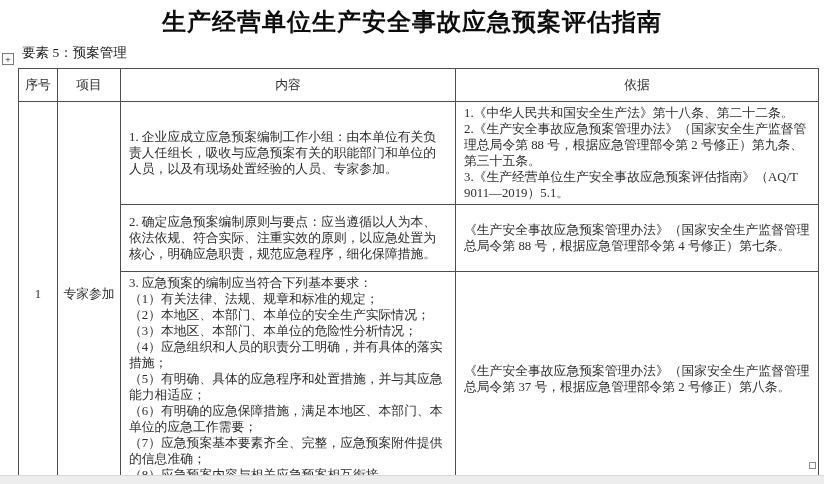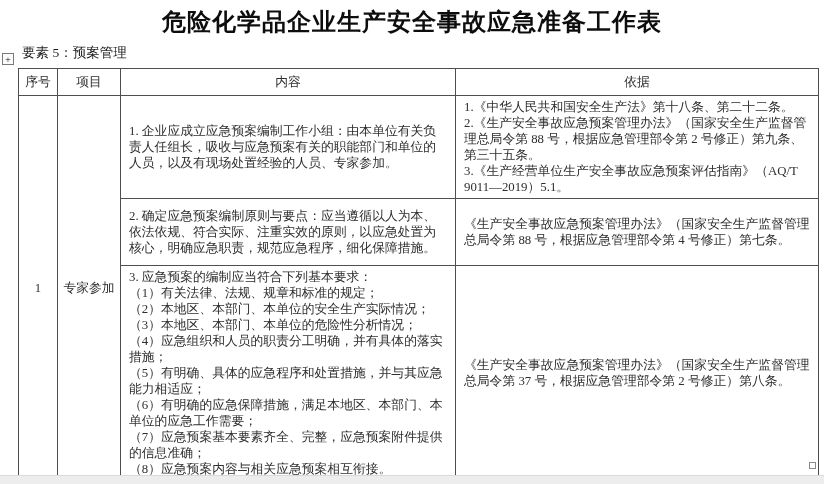--- a/index.html
+++ b/index.html
@@ -53,42 +53,42 @@
   }
   table.main td, table.main th {
     border: 1px solid #4f4f4f;
     font-size: 12.8px;
     line-height: 16px;
     font-weight: normal;
     vertical-align: middle;
     color: #2e2e2e;
     overflow: hidden;
   }
-  th.hdr { height: 27px; text-align: center; color: #222; }
+  th.hdr { height: 33px; text-align: center; color: #222; }
   td.center { text-align: center; }
   td.text-cell {
     padding: 3px 8px;
     white-space: pre-wrap;
     text-align: left;
   }
   tr.r1 { height: 97px; }
   tr.r2 { height: 67px; }
   tr.r3 { height: 206px; margin-top: 32px; }
   .page-band {
     position: absolute;
     left: 0; bottom: 0;
     width: 824px; height: 9px;
     background: #ededed;
     border-top: 1px solid #d9d9d9;
   }
 </style>
 </head>
 <body>
 
-<div class="doc-title">危险化学品企业生产安全事故应急准备工作表</div>
+<div class="doc-title">生产经营单位生产安全事故应急预案评估指南</div>
 
 <div class="move-handle">+</div>
 
 <div class="section-label">要素 5：预案管理</div>
 
 <table class="main">
   <colgroup>
     <col style="width:39px">
     <col style="width:63px">
     <col style="width:335px">

